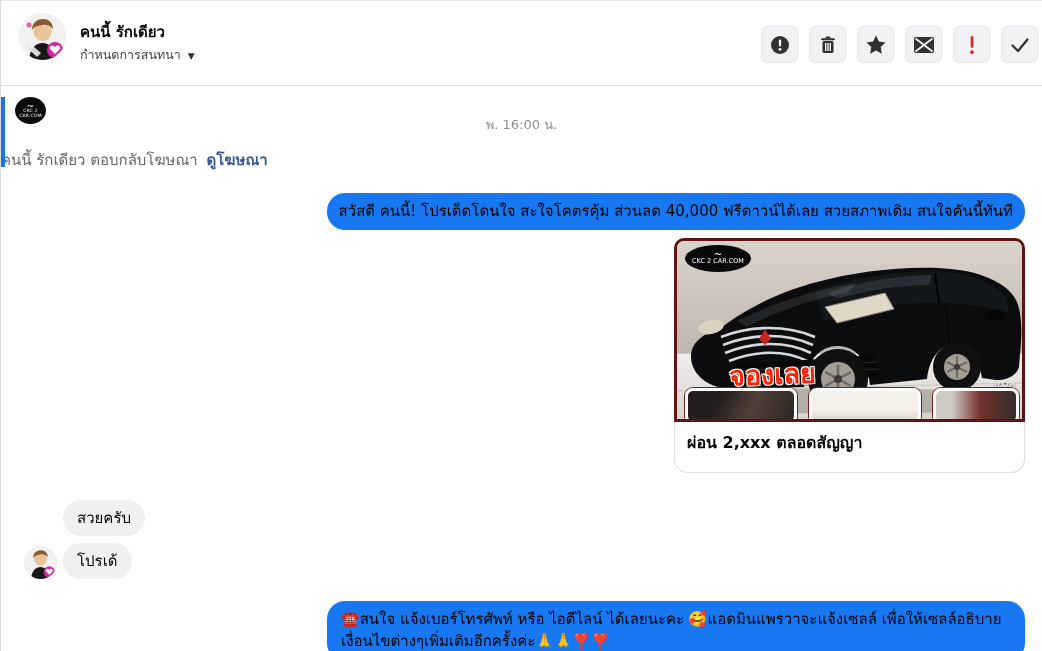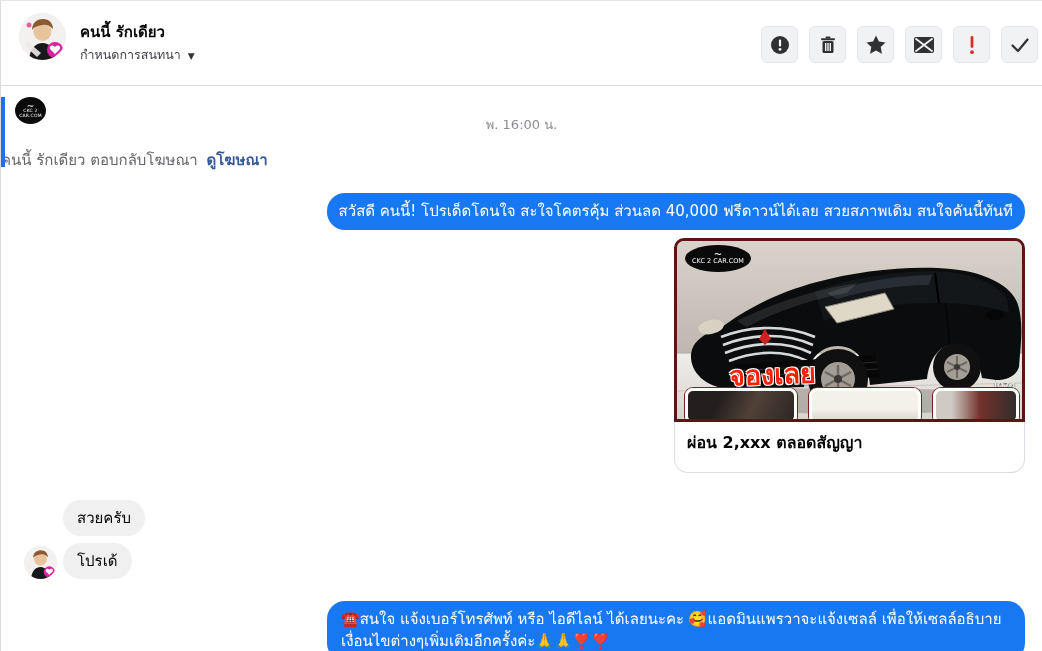--- a/index.html
+++ b/index.html
@@ -27,21 +27,21 @@
   .unread-bar { position:absolute; left:0; top:11px; width:4px; height:70px; background:#1b74e4; }
   .page-logo { position:absolute; left:14px; top:11px; width:31px; height:27px; background:#0b0b0b;
     border-radius:50%; color:#fff; display:flex; flex-direction:column; align-items:center; justify-content:center;
     font-size:4.5px; line-height:1.1; text-align:center; letter-spacing:.2px; }
   .page-logo .swoosh { font-size:9px; font-style:italic; line-height:6px; }
   .divider { text-align:center; margin-top:26px; font-size:13px; color:#8a8d91; }
   .ad-notice { text-align:left; margin-top:13px; font-size:15px; color:#65676b; }
   .ad-notice a { color:#385898; font-weight:bold; text-decoration:none; margin-left:4px; cursor:pointer; }
   .row-out { text-align:right; padding-right:17px; }
   .row-in  { text-align:left; padding-left:62px; position:relative; }
-  .bubble-out { display:inline-block; background:#1778f2; color:#ffffff; font-size:15px; line-height:1.38;
+  .bubble-out { display:inline-block; background:#1778f2; color:#000000; font-size:15px; line-height:1.38;
     padding:8px 12px; border-radius:18px; text-align:left; }
   .bubble-in { display:inline-block; background:#f0f0f0; color:#050505; font-size:15px; line-height:1.35;
     padding:8px 14px; border-radius:18px; }
   .mt-out1 { margin-top:21px; }
   .bubble-wide { max-width:698px; padding:8px 14px; line-height:1.46; }
   .sender-avatar { position:absolute; left:23px; bottom:0; width:33px; height:33px; border-radius:50%;
     overflow:hidden; background:#f1efed; }
   .sender-avatar svg { width:100%; height:100%; display:block; }
   
   .card { width:351px; margin:8px 17px 0 auto; }

